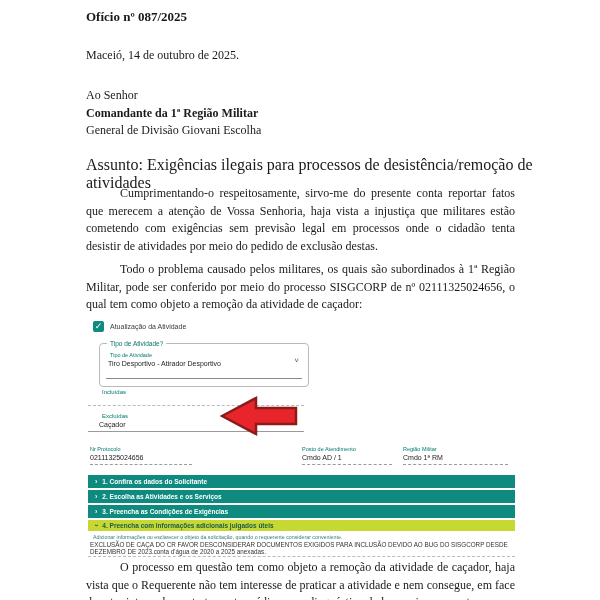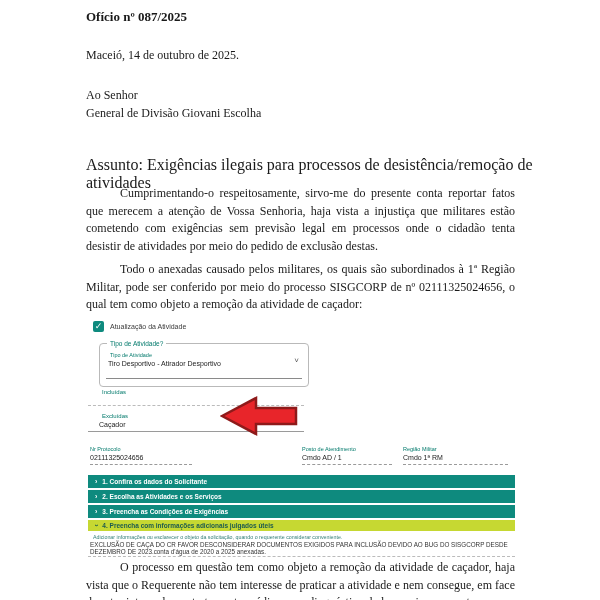--- a/index.html
+++ b/index.html
@@ -56,27 +56,28 @@
 </head>
 <body>
 
 <div>
 
   <div class="abs ref">Ofício nº 087/2025</div>
   <div class="abs date">Maceió, 14 de outubro de 2025.</div>
 
   <div class="abs addr">
     <div>Ao Senhor</div>
+    <div class="bold">Comandante da 1ª Região Militar</div>
     <div>General de Divisão Giovani Escolha</div>
   </div>
 
   <div class="abs subject">Assunto: Exigências ilegais para processos de desistência/remoção de atividades</div>
 
   <p class="body p1">Cumprimentando-o respeitosamente, sirvo-me do presente conta reportar fatos que merecem a atenção de Vossa Senhoria, haja vista a injustiça que militares estão cometendo com exigências sem previsão legal em processos onde o cidadão tenta desistir de atividades por meio do pedido de exclusão destas.</p>
-  <p class="body p2">Todo o anexadas causado pelos militares, os quais são subordinados à 1ª Região Militar, pode ser conferido por meio do processo SISGCORP de nº 02111325024656, o qual tem como objeto a remoção da atividade de caçador:</p>
+  <p class="body p2">Todo o problema causado pelos militares, os quais são subordinados à 1ª Região Militar, pode ser conferido por meio do processo SISGCORP de nº 02111325024656, o qual tem como objeto a remoção da atividade de caçador:</p>
 
   <div class="abs shot">
 
     <span class="abs cb"><span>✓</span></span>
     <span class="abs cblabel">Atualização da Atividade</span>
 
     <fieldset class="abs tipo-fieldset">
       <legend>Tipo de Atividade?</legend>
       <div class="abs sel-label">Tipo de Atividade</div>
       <div class="abs sel-value">Tiro Desportivo - Atirador Desportivo</div>

